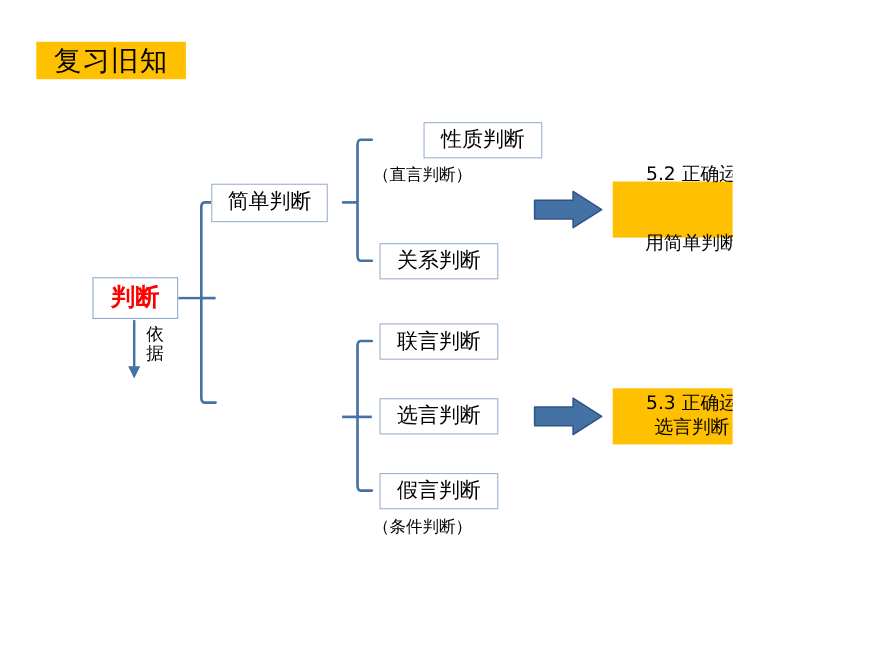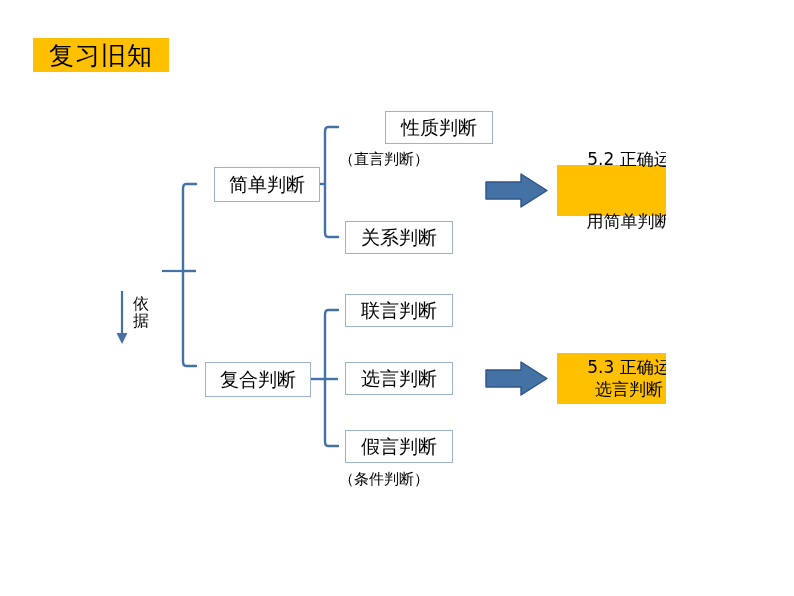--- a/index.html
+++ b/index.html
@@ -77,21 +77,21 @@
     height: 80px;
     font-size: 16px;
   }
 
   
   .node-mid {
     width: 106px;
     height: 35px;
     font-size: 19px;
   }
-  .node-simple { left: 214px; top: 167px; }
+  .node-simple { left: 192px; top: 167px; font-family: Liberation Serif, serif; }
   .node-compound { left: 205px; top: 362px; }
 
   
   .node-leaf {
     width: 108px;
     height: 33px;
     font-size: 19px;
   }
   .leaf-xingzhi  { left: 345px; top: 111px; margin-left: 40px; }
   .leaf-guanxi   { left: 345px; top: 221px; }
@@ -190,31 +190,31 @@
 
     <g>
       <path d="M486,182 L521,182 L521,174 L547,190.5 L521,207 L521,199 L486,199 Z" fill="#4472A4" stroke="#2E5486" stroke-width="1.4" stroke-linejoin="round"></path>
     </g>
 
     <g>
       <path d="M486,370 L521,370 L521,362 L547,378.5 L521,395 L521,387 L486,387 Z" fill="#4472A4" stroke="#2E5486" stroke-width="1.4" stroke-linejoin="round"></path>
     </g>
   </svg>
 
+  <div class="node node-root">
+    <span>判断</span>
+  </div>
 
   <div class="vlabel">依据</div>
 
 
   <div class="node node-mid node-simple">
     <span>简单判断</span>
   </div>
 
-  <div class="node node-mid node-compound">
-    <span>复合判断</span>
-  </div>
 
   <div class="node node-leaf leaf-xingzhi">
     <span>性质判断</span>
   </div>
   <div class="caption cap-zhiyan">（直言判断）</div>
 
   <div class="node node-leaf leaf-guanxi">
     <span>关系判断</span>
   </div>
 

